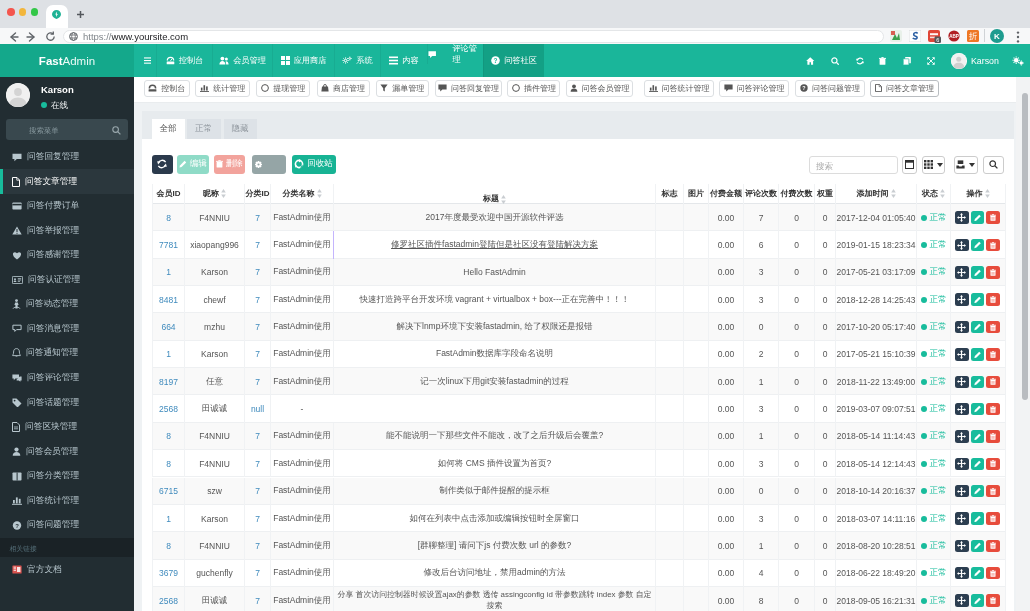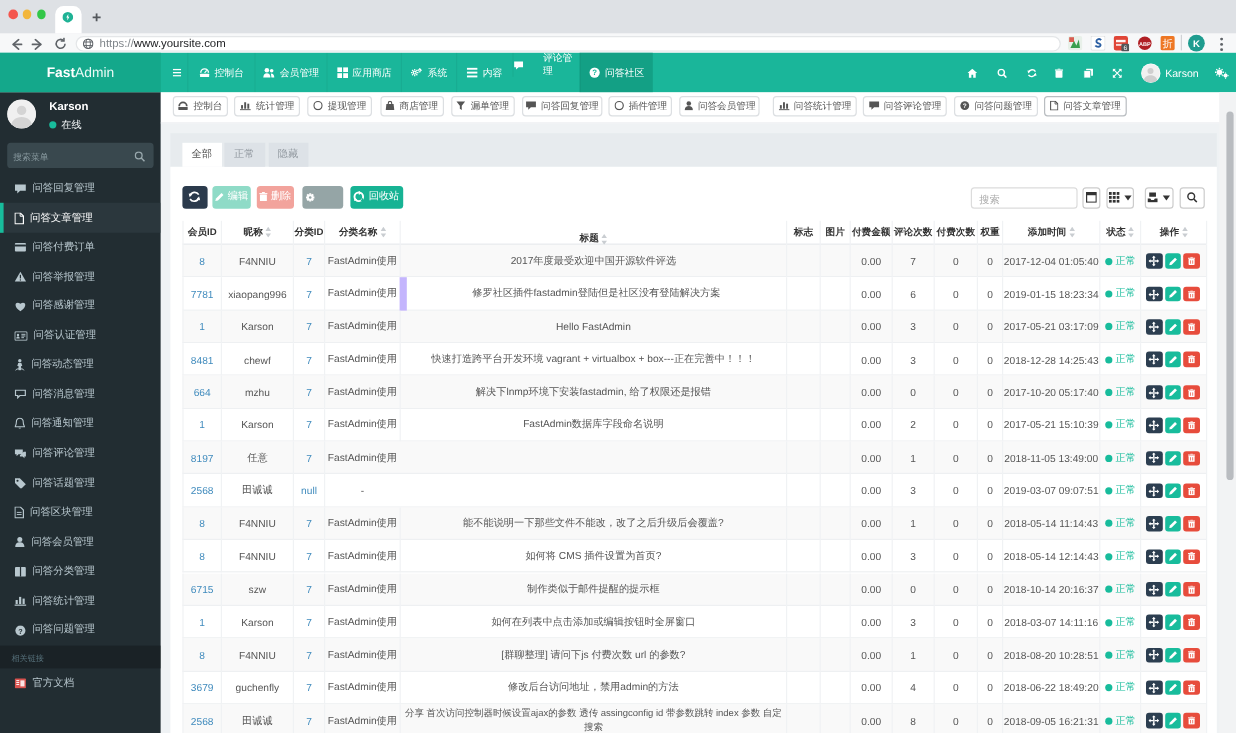--- a/index.html
+++ b/index.html
@@ -189,21 +189,21 @@
       </svg></div>
 <div class="ab" style="left:0px;top:77px;width:134px;height:534px;background:#222d32;"></div>
 <div class="ab" style="left:6px;top:83px;width:24px;height:24px;background:#f2f2f2;border-radius:50%;overflow:hidden;"><svg width="24" height="24" viewBox="0 0 24 24" style="">
         <circle cx="12" cy="12" r="12" fill="#f0f0f0"></circle>
         <circle cx="12" cy="9" r="3.9" fill="#d4d4d4"></circle>
         <path d="M3 24 C3 17.6 7 14.6 12 14.6 C17 14.6 21 17.6 21 24 Z" fill="#d4d4d4"></path>
       </svg></div>
 <div class="ab" style="left:41px;top:84px;font-size:9.5px;font-weight:bold;color:#fff;">Karson</div>
 <div class="ab" style="left:41px;top:93.5px;"><span style="display:inline-block;width:6px;height:6px;border-radius:50%;background:#18bc9c;margin-right:4px;"></span><span style="color:#f2f5f6;font-size:8.5px;">在线</span></div>
 <div class="ab" style="left:6px;top:119px;width:122px;height:21px;background:#39484e;border-radius:3px;"></div>
-<div class="ab" style="left:11px;top:125.5px;font-size:7.4px;color:#88999f;">搜索菜单</div>
+<div class="ab" style="left:29px;top:125.5px;font-size:7.4px;color:#88999f;">搜索菜单</div>
 <div class="ab ic" style="left:112px;top:125.5px;"><svg width="9" height="9" viewBox="0 0 9 9" style="">
         <circle cx="3.6" cy="3.6" r="2.8" stroke="#9aa9ae" stroke-width="1.1" fill="none"></circle>
         <path d="M5.7 5.7 L8.4 8.4" stroke="#9aa9ae" stroke-width="1.2"></path>
       </svg></div>
 <div class="ab vctr" style="left:0;top:144.8px;width:134px;height:24.55px;padding-left:12px;gap:5px;">
       <svg width="10" height="9" viewBox="0 0 10 9" style="">
         <path d="M0.5 0.8 H9.5 V6 H4.8 L2.4 8.2 V6 H0.5 Z" fill="#b8c7ce"></path>
       </svg>
       <span style="font-size:8.7px;color:#b8c7ce;">问答回复管理</span>
     </div>
@@ -574,21 +574,21 @@
         <rect x="0" y="0.8" width="6" height="0.8" fill="#fff"></rect>
         <rect x="2" y="0" width="2" height="0.7" fill="#fff"></rect>
         <path d="M2.1 3 V5.8 M3.9 3 V5.8" stroke="#e74c3c" stroke-width="0.6"></path>
       </svg>
     </div>
 <div class="ab" style="left:152px;top:231.35px;width:853px;height:27.35px;background:#fff;border-bottom:1px solid #eef0f2;"></div>
 <div class="ab ctr" style="left:152px;top:231.35px;width:32px;height:27.35px;font-size:8.5px;color:#408bbd;border-left:1px solid #f0f2f4;overflow:hidden;white-space:nowrap;">7781</div>
 <div class="ab ctr" style="left:184px;top:231.35px;width:60px;height:27.35px;font-size:8.5px;color:#555;border-left:1px solid #f0f2f4;overflow:hidden;white-space:nowrap;">xiaopang996</div>
 <div class="ab ctr" style="left:244px;top:231.35px;width:26px;height:27.35px;font-size:8.5px;color:#408bbd;border-left:1px solid #f0f2f4;overflow:hidden;white-space:nowrap;">7</div>
 <div class="ab ctr" style="left:270px;top:231.35px;width:63px;height:27.35px;font-size:8.5px;color:#555;border-left:1px solid #f0f2f4;overflow:hidden;white-space:nowrap;">FastAdmin使用</div>
-<div class="ab ctr" style="left:333px;top:231.35px;width:322px;height:27.35px;font-size:8.5px;color:#555;border-left:6px solid #c4b5fd;overflow:hidden;white-space:nowrap;">修罗社区插件fastadmin登陆但是社区没有登陆解决方案</div>
+<div class="ab ctr" style="left:333px;top:231.35px;width:322px;height:27.35px;font-size:8.5px;color:#555;border-left:1px solid #c4b5fd;overflow:hidden;white-space:nowrap;text-decoration:underline;">修罗社区插件fastadmin登陆但是社区没有登陆解决方案</div>
 <div class="ab ctr" style="left:655px;top:231.35px;width:28px;height:27.35px;font-size:8.5px;color:#555;border-left:1px solid #f0f2f4;overflow:hidden;white-space:nowrap;"></div>
 <div class="ab ctr" style="left:683px;top:231.35px;width:25px;height:27.35px;font-size:8.5px;color:#555;border-left:1px solid #f0f2f4;overflow:hidden;white-space:nowrap;"></div>
 <div class="ab ctr" style="left:708px;top:231.35px;width:35px;height:27.35px;font-size:8.5px;color:#555;border-left:1px solid #f0f2f4;overflow:hidden;white-space:nowrap;">0.00</div>
 <div class="ab ctr" style="left:743px;top:231.35px;width:35px;height:27.35px;font-size:8.5px;color:#555;border-left:1px solid #f0f2f4;overflow:hidden;white-space:nowrap;">6</div>
 <div class="ab ctr" style="left:778px;top:231.35px;width:36px;height:27.35px;font-size:8.5px;color:#555;border-left:1px solid #f0f2f4;overflow:hidden;white-space:nowrap;">0</div>
 <div class="ab ctr" style="left:814px;top:231.35px;width:21px;height:27.35px;font-size:8.5px;color:#555;border-left:1px solid #f0f2f4;overflow:hidden;white-space:nowrap;">0</div>
 <div class="ab ctr" style="left:835px;top:231.35px;width:81px;height:27.35px;font-size:8.5px;color:#555;border-left:1px solid #f0f2f4;overflow:hidden;white-space:nowrap;">2019-01-15 18:23:34</div>
 <div class="ab ctr" style="left:916px;top:231.35px;width:34px;height:27.35px;border-left:1px solid #f0f2f4;">
       <span style="width:6px;height:6px;border-radius:50%;background:#18bc9c;display:inline-block;margin-right:3px;"></span>
       <span style="font-size:8.5px;color:#18bc9c;">正常</span>
@@ -759,27 +759,28 @@
         <rect x="0" y="0.8" width="6" height="0.8" fill="#fff"></rect>
         <rect x="2" y="0" width="2" height="0.7" fill="#fff"></rect>
         <path d="M2.1 3 V5.8 M3.9 3 V5.8" stroke="#e74c3c" stroke-width="0.6"></path>
       </svg>
     </div>
 <div class="ab" style="left:152px;top:368.1px;width:853px;height:27.35px;background:#f9f9f9;border-bottom:1px solid #eef0f2;"></div>
 <div class="ab ctr" style="left:152px;top:368.1px;width:32px;height:27.35px;font-size:8.5px;color:#408bbd;border-left:1px solid #f0f2f4;overflow:hidden;white-space:nowrap;">8197</div>
 <div class="ab ctr" style="left:184px;top:368.1px;width:60px;height:27.35px;font-size:8.5px;color:#555;border-left:1px solid #f0f2f4;overflow:hidden;white-space:nowrap;">任意</div>
 <div class="ab ctr" style="left:244px;top:368.1px;width:26px;height:27.35px;font-size:8.5px;color:#408bbd;border-left:1px solid #f0f2f4;overflow:hidden;white-space:nowrap;">7</div>
 <div class="ab ctr" style="left:270px;top:368.1px;width:63px;height:27.35px;font-size:8.5px;color:#555;border-left:1px solid #f0f2f4;overflow:hidden;white-space:nowrap;">FastAdmin使用</div>
+<div class="ab ctr" style="left:333px;top:368.1px;width:322px;height:27.35px;font-size:8.5px;color:#555;border-left:1px solid #f0f2f4;overflow:hidden;white-space:nowrap;">记一次linux下用git安装fastadmin的过程</div>
 <div class="ab ctr" style="left:655px;top:368.1px;width:28px;height:27.35px;font-size:8.5px;color:#555;border-left:1px solid #f0f2f4;overflow:hidden;white-space:nowrap;"></div>
 <div class="ab ctr" style="left:683px;top:368.1px;width:25px;height:27.35px;font-size:8.5px;color:#555;border-left:1px solid #f0f2f4;overflow:hidden;white-space:nowrap;"></div>
 <div class="ab ctr" style="left:708px;top:368.1px;width:35px;height:27.35px;font-size:8.5px;color:#555;border-left:1px solid #f0f2f4;overflow:hidden;white-space:nowrap;">0.00</div>
 <div class="ab ctr" style="left:743px;top:368.1px;width:35px;height:27.35px;font-size:8.5px;color:#555;border-left:1px solid #f0f2f4;overflow:hidden;white-space:nowrap;">1</div>
 <div class="ab ctr" style="left:778px;top:368.1px;width:36px;height:27.35px;font-size:8.5px;color:#555;border-left:1px solid #f0f2f4;overflow:hidden;white-space:nowrap;">0</div>
 <div class="ab ctr" style="left:814px;top:368.1px;width:21px;height:27.35px;font-size:8.5px;color:#555;border-left:1px solid #f0f2f4;overflow:hidden;white-space:nowrap;">0</div>
-<div class="ab ctr" style="left:835px;top:368.1px;width:81px;height:27.35px;font-size:8.5px;color:#555;border-left:1px solid #f0f2f4;overflow:hidden;white-space:nowrap;">2018-11-05 13:49:00</div>
+<div class="ab ctr" style="left:835px;top:368.1px;width:81px;height:27.35px;font-size:8.5px;color:#555;border-left:1px solid #f0f2f4;overflow:hidden;white-space:nowrap;">2018-11-22 13:49:00</div>
 <div class="ab ctr" style="left:916px;top:368.1px;width:34px;height:27.35px;border-left:1px solid #f0f2f4;">
       <span style="width:6px;height:6px;border-radius:50%;background:#18bc9c;display:inline-block;margin-right:3px;"></span>
       <span style="font-size:8.5px;color:#18bc9c;">正常</span>
     </div>
 <div class="ab" style="left:950px;top:368.1px;width:55px;height:27.35px;border-left:1px solid #f0f2f4;"></div>
 <div class="ab ctr" style="left:954.5px;top:375.52500000000003px;width:14px;height:12.5px;background:#2c3e50;border-radius:2.5px;">
       <svg width="9" height="9" viewBox="0 0 9 9" style="">
         <path d="M4.5 0 L6 1.8 H5.1 V3.9 H3.9 V1.8 H3 Z M4.5 9 L3 7.2 H3.9 V5.1 H5.1 V7.2 H6 Z M0 4.5 L1.8 3 V3.9 H3.9 V5.1 H1.8 V6 Z M9 4.5 L7.2 6 V5.1 H5.1 V3.9 H7.2 V3 Z" fill="#fff"></path>
         <rect x="3.9" y="3.9" width="1.2" height="1.2" fill="#fff"></rect>
       </svg>

